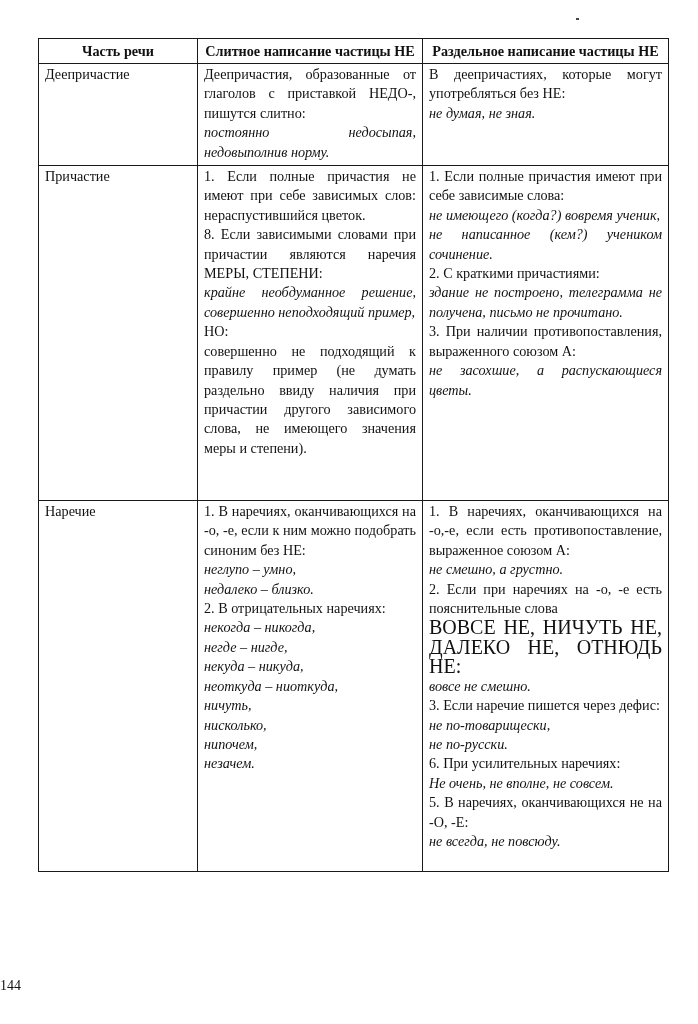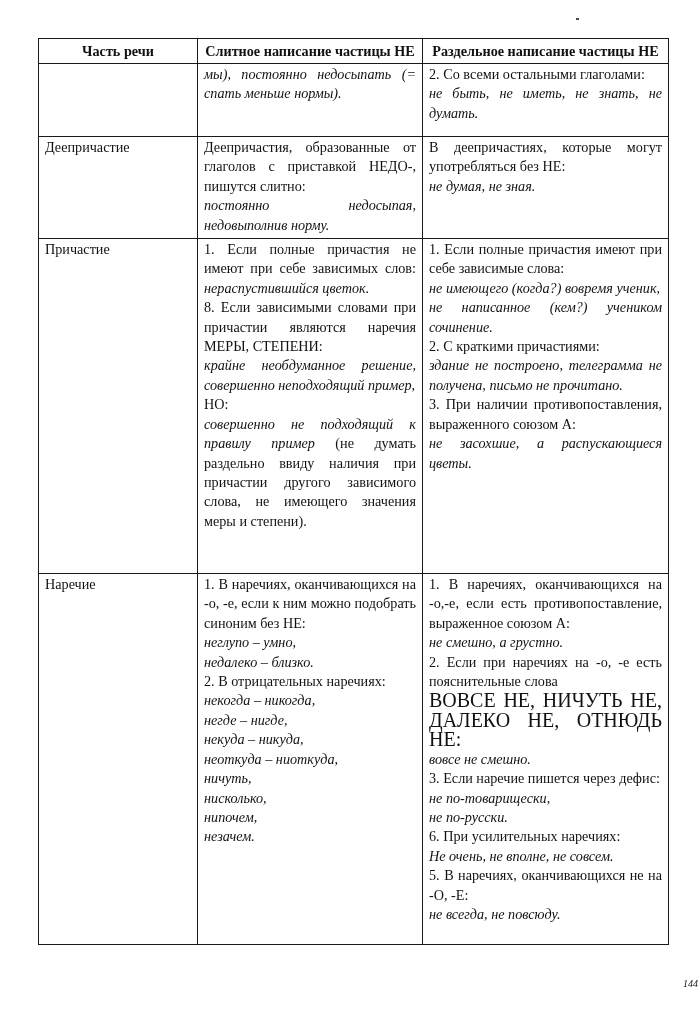--- a/index.html
+++ b/index.html
@@ -27,25 +27,25 @@
       text-align: center;
       padding: 2px 4px 2px 4px;
       line-height: 20px;
     }
     col.c1 { width: 159px; }
     col.c2 { width: 225px; }
     col.c3 { width: 246px; }
     .pos { font-weight: normal; text-align: left; }
     .cell p { margin: 0; text-align: justify; text-align-last: left; }
     .cell p.it { font-style: italic; }
-    .cell span.it { font-style: italic; }
+    .cell span.it { }
     .big { font-size: 20px; }
     .page-number {
       position: absolute; left: 0; width: 698px; top: 978px;
-      text-align: right; font-size: 10px; font-style: italic;
+      text-align: left; font-size: 14px;
     }
     .mark {
       position: absolute; left: 576px; top: 18px; width: 3px; height: 2px; background: #444;
     }
   </style>
 </head>
 <body>
 
 <div class="page">
   <div class="mark"></div>
@@ -58,30 +58,20 @@
       </colgroup>
     <thead>
       <tr>
         <th>Часть речи</th>
         <th>Слитное написание частицы НЕ</th>
         <th>Раздельное написание частицы НЕ</th>
       </tr>
     </thead>
     <tbody>
 
-      <tr style="height:73px">
-        <td class="pos"></td>
-        <td class="cell">
-          <p class="it">мы), постоянно недосыпать (= спать меньше нормы).</p>
-        </td>
-        <td class="cell">
-          <p>2. Со всеми остальными глаголами:</p>
-          <p class="it">не быть, не иметь, не знать, не думать.</p>
-        </td>
-      </tr>
 
       <tr style="height:97px">
         <td class="pos">Деепричастие</td>
         <td class="cell">
           <p>Деепричастия, образованные от глаголов с приставкой НЕДО-, пишутся слитно:</p>
           <p class="it">постоянно недосыпая, недовыполнив норму.</p>
         </td>
         <td class="cell">
           <p>В деепричастиях, которые могут употребляться без НЕ:</p>
           <p class="it">не думая, не зная.</p>

